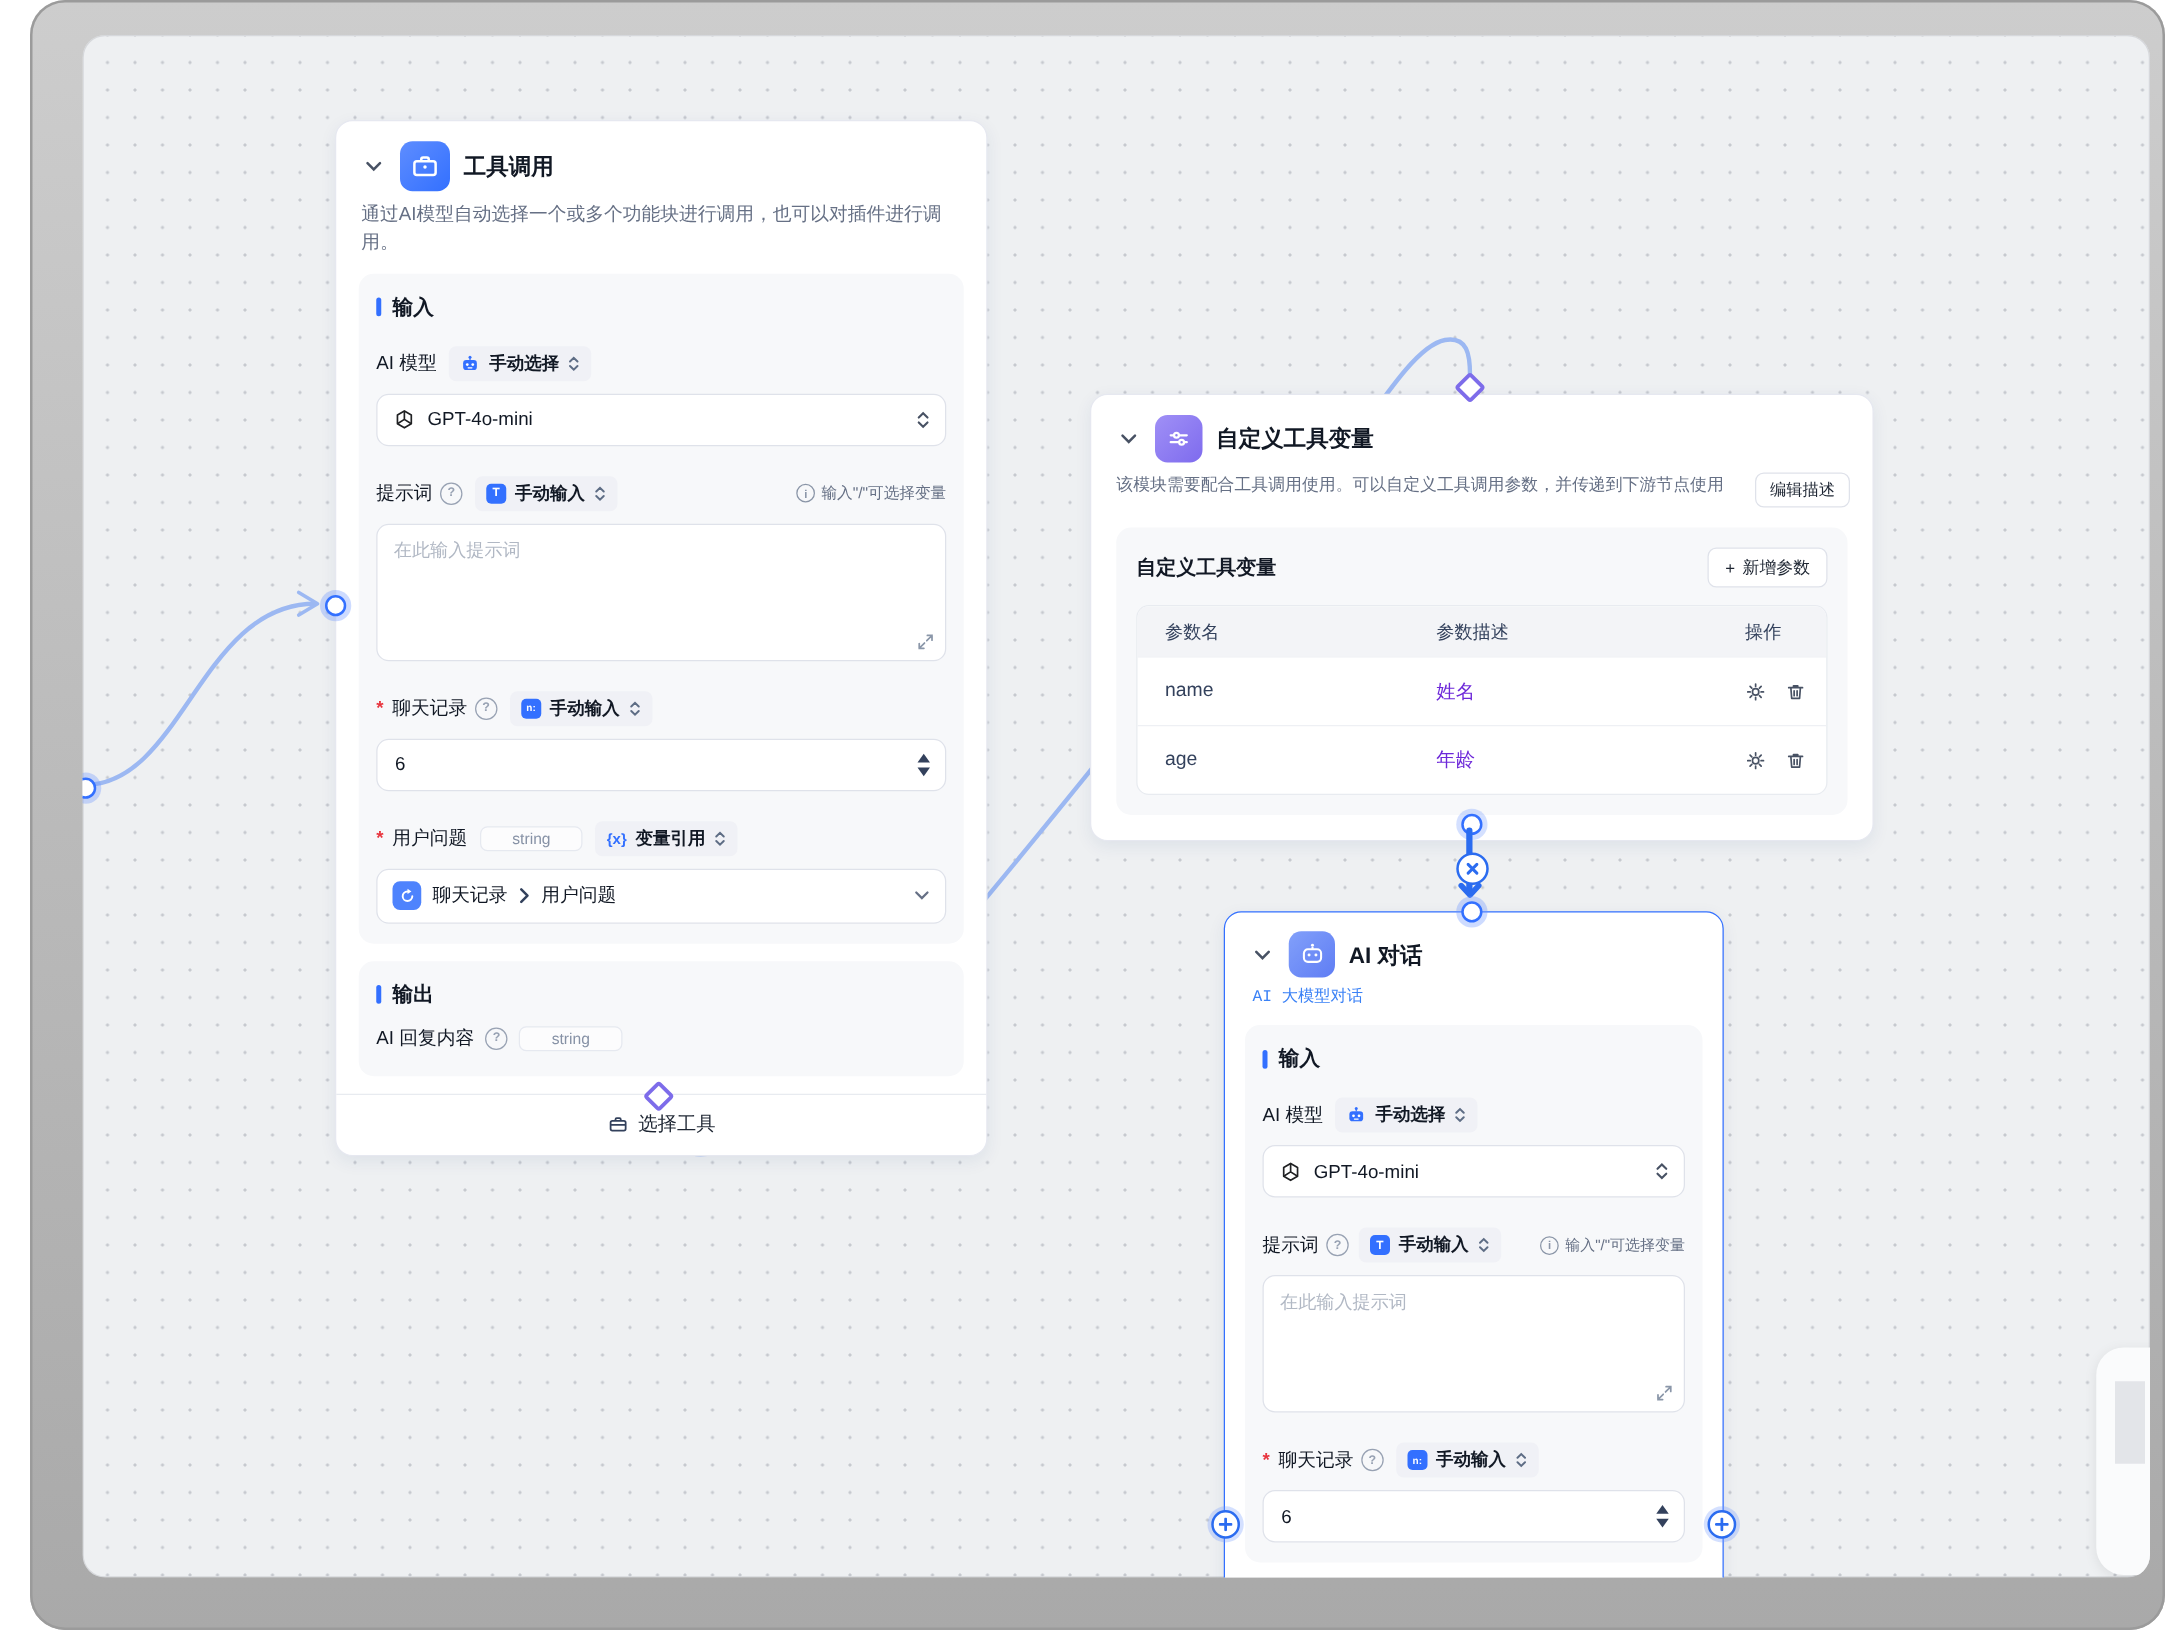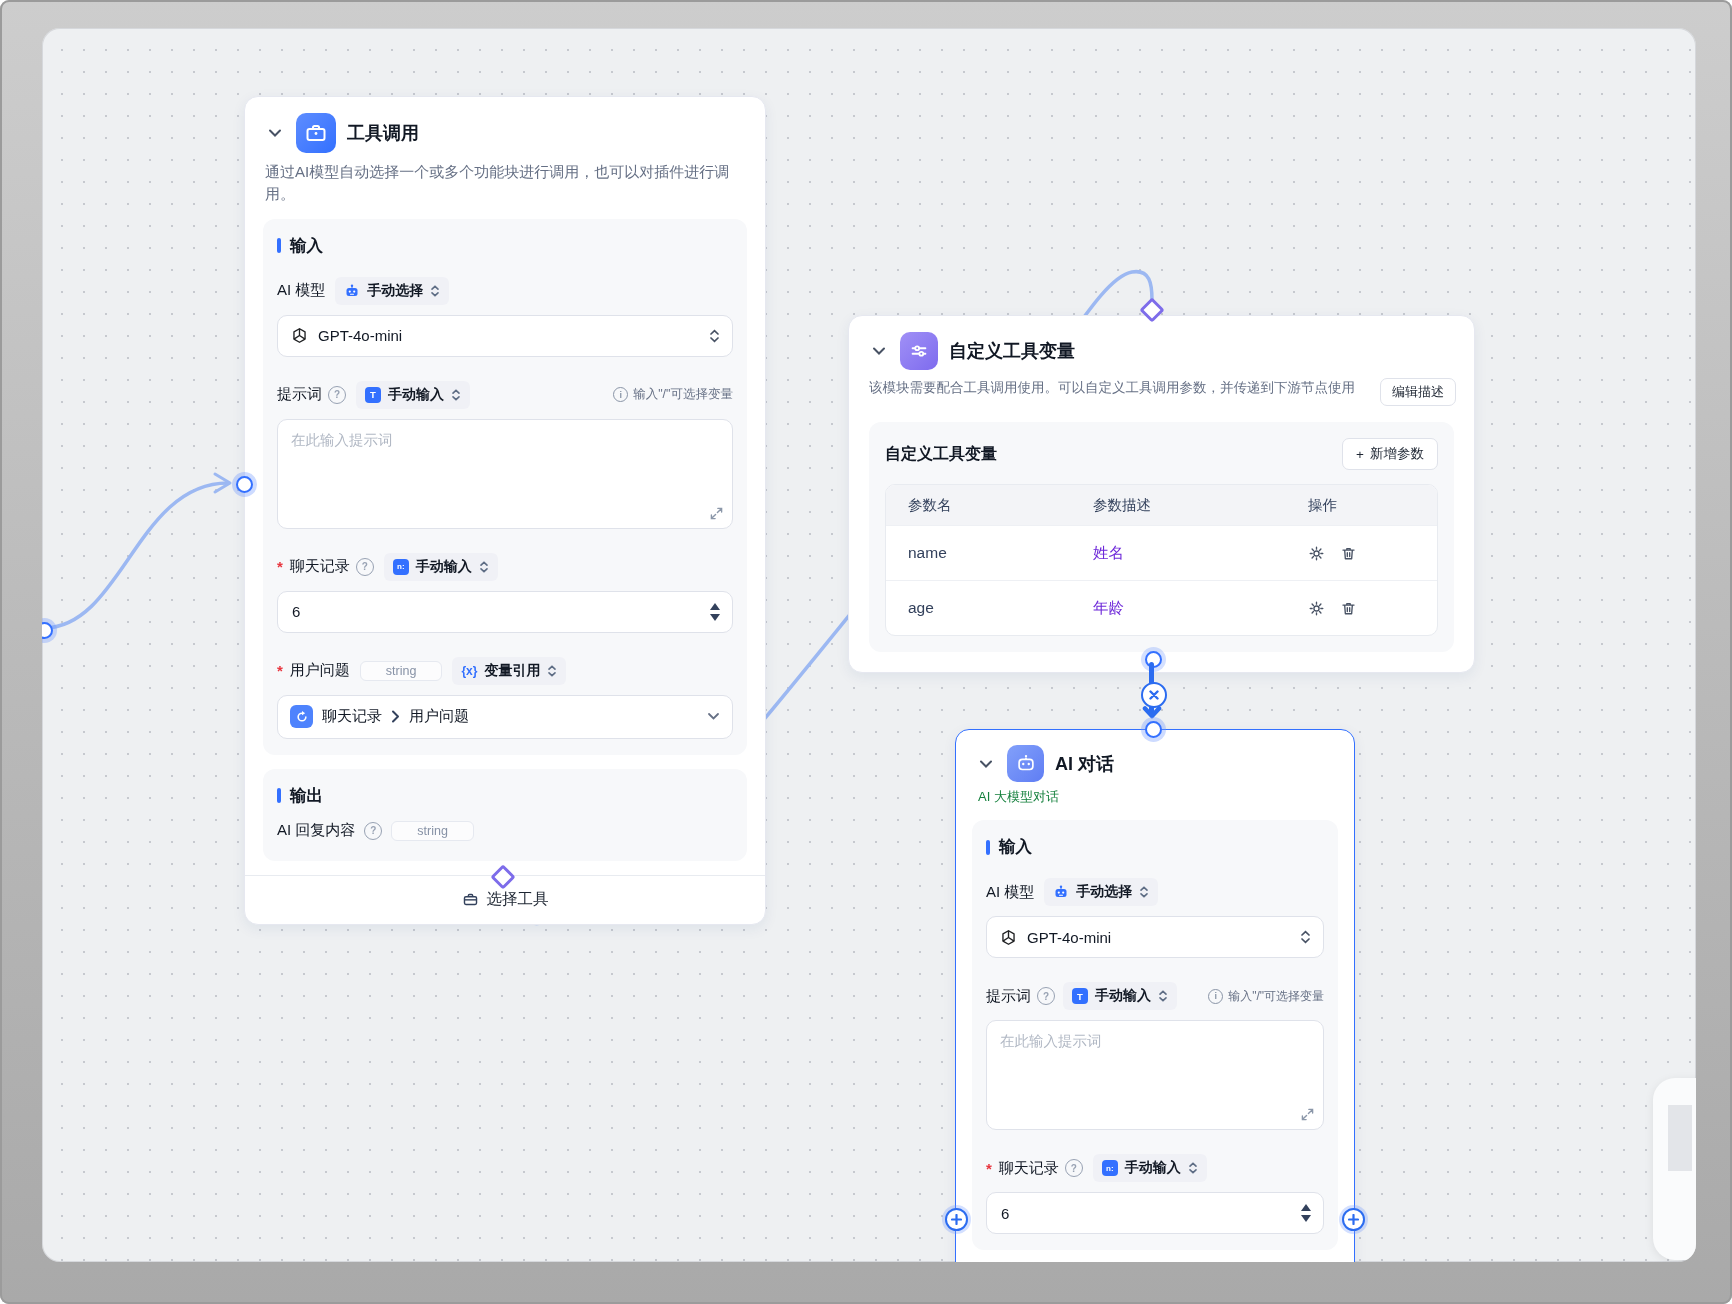--- a/index.html
+++ b/index.html
@@ -1,32 +1,32 @@
 <!DOCTYPE html>
 <html><head>
 <meta charset="utf-8">
 <style>
   html,body{margin:0;padding:0;width:1732px;height:1304px;overflow:hidden;background:#ffffff;
     font-family:"Liberation Sans","DejaVu Sans",sans-serif;-webkit-font-smoothing:antialiased;}
-  .frame{position:absolute;inset:0;border-radius:9px;
+  .frame{position:absolute;inset:0;border-radius:28px;
     background:linear-gradient(180deg,#cdcdcd 0%,#bcbcbc 45%,#a9a9a9 100%);
-    box-shadow:inset 0 0 0 2px #9b9b9b;}
+    box-shadow:inset 0 0 0 2px #9b9b9b;margin-left:24px;}
   .canvas{position:absolute;left:42px;top:28px;width:1654px;height:1234px;border-radius:18px;
     background-color:#eef0f2;
     background-image:radial-gradient(circle,#c6c9cf 1.1px,transparent 1.4px);
     background-size:22px 22px;background-position:9px 11px;
     overflow:hidden;box-shadow:inset 0 0 0 1px #d6d8dc;}
   svg.edges{position:absolute;left:0;top:0;z-index:1;pointer-events:none;}
   .node{position:absolute;background:#fff;border:1px solid #e6e8f0;border-radius:14px;
     box-shadow:0 4px 14px rgba(19,51,107,.07);z-index:2;}
   .node.selected{border:1px solid #3370ff;}
   .node-head{display:flex;align-items:center;gap:11px;padding:16px 20px 0 20px;}
   .node-title{font-size:18px;font-weight:700;color:#111824;}
   .node-desc{padding:8px 20px 0 20px;font-size:15px;color:#667085;line-height:1.45;}
-  .node-sub{padding:6px 20px 0 22px;font-size:13px;color:#15803d;}
+  .node-sub{padding:6px 20px 0 22px;font-size:13px;color:#3b82f6;font-family:Liberation Mono, monospace;}
   .app-ic{width:40px;height:40px;border-radius:10px;display:flex;align-items:center;justify-content:center;flex:none;}
   .app-ic.blue{background:linear-gradient(135deg,#5e8dff,#3370ff);}
   .app-ic.purple{background:linear-gradient(135deg,#a090f6,#7e6bee);width:38px;height:38px;}
   .app-ic.robot{background:linear-gradient(135deg,#82a0fa,#5f7df4);width:37px;height:37px;}
   .chev-btn{display:flex;align-items:center;justify-content:center;width:20px;height:20px;flex:none;color:#485264;}
   .sect{margin:14px 18px;padding:16px 14px;background:#f7f8fa;border-radius:12px;}
   .sect-label{display:flex;align-items:center;gap:9px;}
   .sect-label .bar{width:4px;height:15px;border-radius:2px;background:#3370ff;}
   .sect-label .txt{font-size:16.5px;font-weight:700;color:#111824;}
   .frow{display:flex;align-items:center;gap:10px;margin-top:20px;}
@@ -63,21 +63,21 @@
   .pill{border:1px solid #e6e9f0;background:#fcfcfd;border-radius:6px;padding:2px 25px;
     font-size:12.5px;color:#8792a6;}
   .outrow{display:flex;align-items:center;gap:9px;margin-top:14px;font-size:15px;font-weight:500;color:#111824;}
   .footer{margin-top:12px;border-top:1px solid #e8ebf0;height:48px;display:flex;align-items:center;
     justify-content:center;gap:8px;font-size:15.5px;font-weight:500;color:#1d2532;cursor:pointer;}
   .btn{background:#fff;border:1px solid #dfe2ea;border-radius:7px;padding:4px 11px;font-size:13px;
     color:#1d2532;cursor:pointer;white-space:nowrap;font-family:inherit;}
   .panel-head{display:flex;align-items:center;justify-content:space-between;}
   .panel-title{font-size:16px;font-weight:700;color:#111824;}
   .vtable{margin-top:14px;background:#fff;border:1px solid #e8ebf0;border-radius:10px;overflow:hidden;}
-  .trow{display:grid;grid-template-columns:185px 215px 1fr;align-items:center;}
+  .trow{display:grid;grid-template-columns:185px 215px 1fr;align-items:center;gap:32px;}
   .trow.head{background:#f3f4f7;height:40px;font-size:14.5px;font-weight:500;color:#485264;}
   .trow.body{height:54px;font-size:15.5px;border-top:1px solid #eef0f4;}
   .trow.body:first-of-type{border-top:none;}
   .tcell{padding-left:22px;color:#33415c;}
   .tcell.desc{color:#6d28d9;}
   .ops{display:flex;align-items:center;gap:15px;padding-left:22px;}
   .ops .op{cursor:pointer;display:flex;}
   .desc-row{display:flex;align-items:flex-start;gap:8px;padding:8px 18px 0 20px;}
   .desc-row .dtext{font-size:13.5px;color:#667085;line-height:1.5;flex:1;}
   

